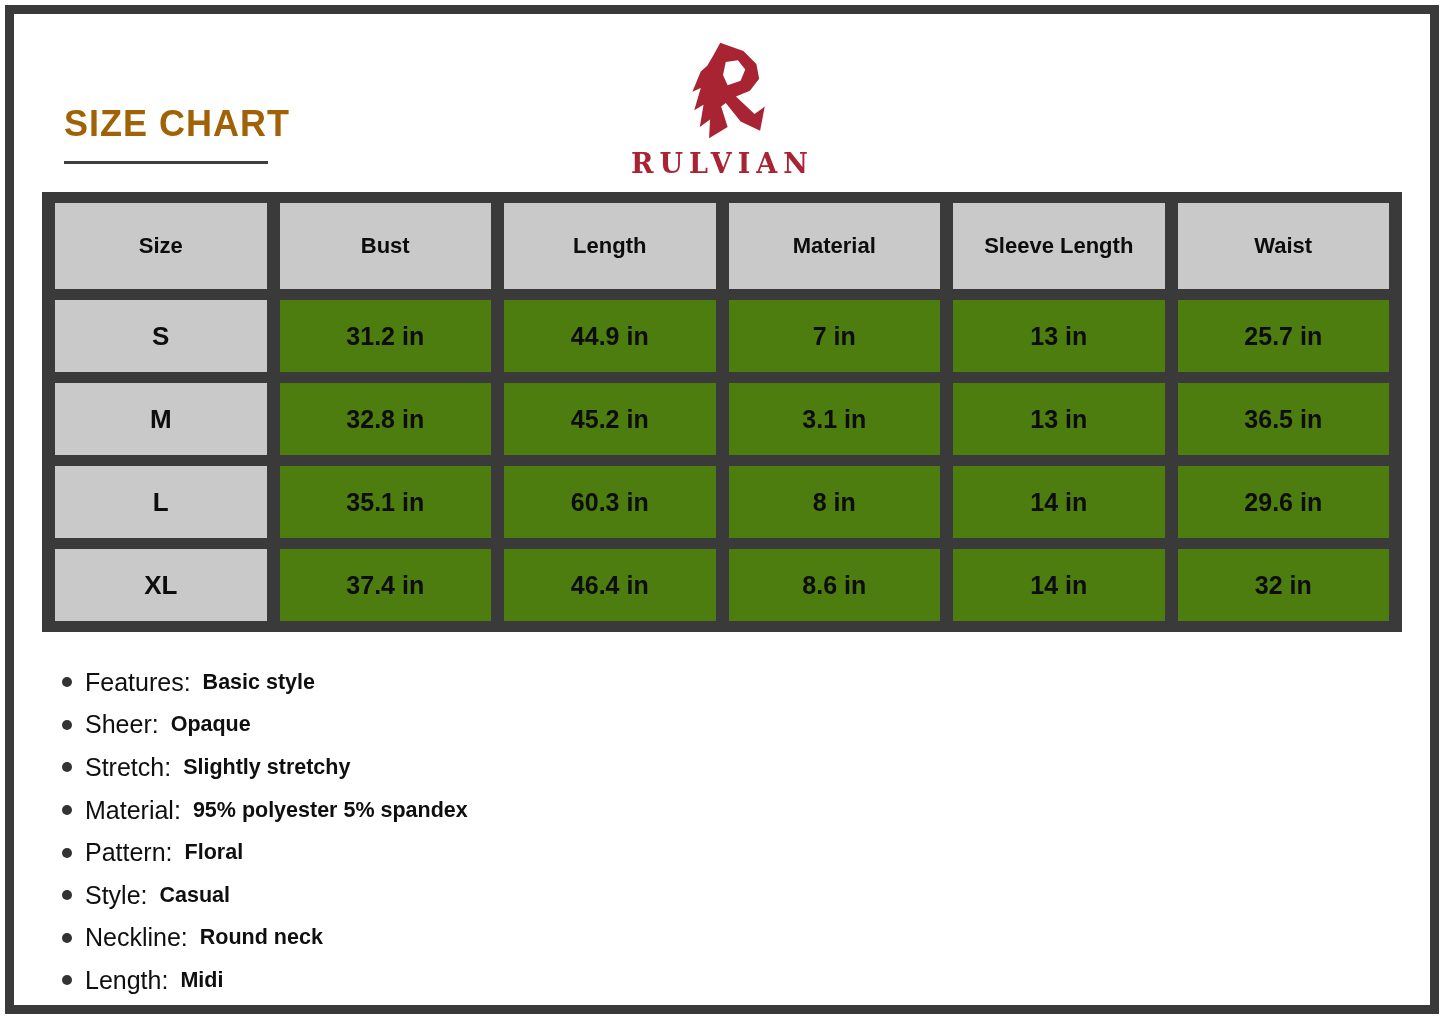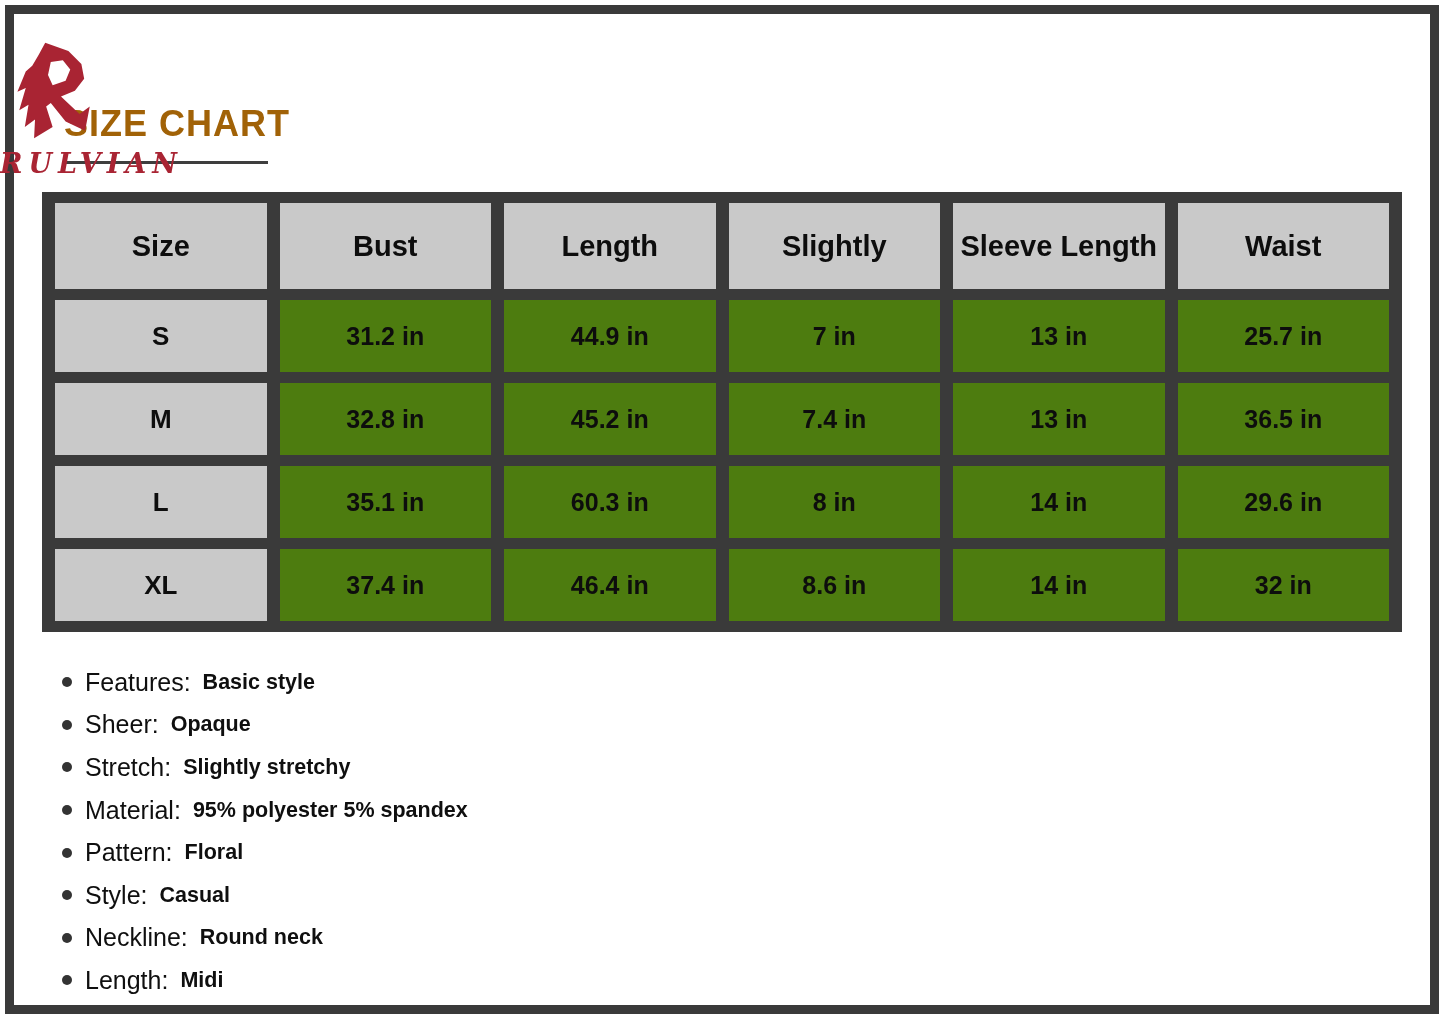--- a/index.html
+++ b/index.html
@@ -29,22 +29,21 @@
   .title-underline {
     width: 204px; height: 3px;
     background: #3e3e3e;
     margin-top: 16px;
   }
   
   .brand {
     position: absolute;
     left: 0; top: 38px;
     width: 100%;
-    text-align: left;
-    font-style: italic;
+    text-align: center;
   }
   .brand svg { display: inline-block; }
   .brand-name {
     margin-top: 4px;
     font-family: "DejaVu Serif", serif;
     font-weight: bold;
     font-size: 27px;
     letter-spacing: 6px;
     color: #a92433;
   }
@@ -61,21 +60,21 @@
     background: #3a3a3a;
     table-layout: fixed;
   }
   table.size-table th, table.size-table td {
     text-align: center;
     vertical-align: middle;
     color: #0d0d0d;
   }
   table.size-table th {
     background: #c9c9c9;
-    font-size: 29px;
+    font-size: 22px;
     font-weight: bold;
     height: 86px;
   }
   table.size-table td { background: #4d7c0f; font-size: 25px; font-weight: bold; height: 72px; }
   table.size-table td.size-col { background: #c9c9c9; font-size: 26px; }
   
   .details {
     position: absolute;
     left: 62px; top: 661px;
     list-style: none;
@@ -128,39 +127,39 @@
     <div class="brand-name">RULVIAN</div>
   </div>
 
   <div class="size-table-wrap">
     <table class="size-table">
       <thead>
         <tr>
           <th>Size</th>
           <th>Bust</th>
           <th>Length</th>
-          <th>Slightly</th>
+          <th>Material</th>
           <th>Sleeve Length</th>
           <th>Waist</th>
         </tr>
       </thead>
       <tbody>
         <tr>
           <td class="size-col">S</td>
           <td>31.2 in</td>
           <td>44.9 in</td>
           <td>7 in</td>
           <td>13 in</td>
           <td>25.7 in</td>
         </tr>
         <tr>
           <td class="size-col">M</td>
           <td>32.8 in</td>
           <td>45.2 in</td>
-          <td>7.4 in</td>
+          <td>3.1 in</td>
           <td>13 in</td>
           <td>36.5 in</td>
         </tr>
         <tr>
           <td class="size-col">L</td>
           <td>35.1 in</td>
           <td>60.3 in</td>
           <td>8 in</td>
           <td>14 in</td>
           <td>29.6 in</td>

